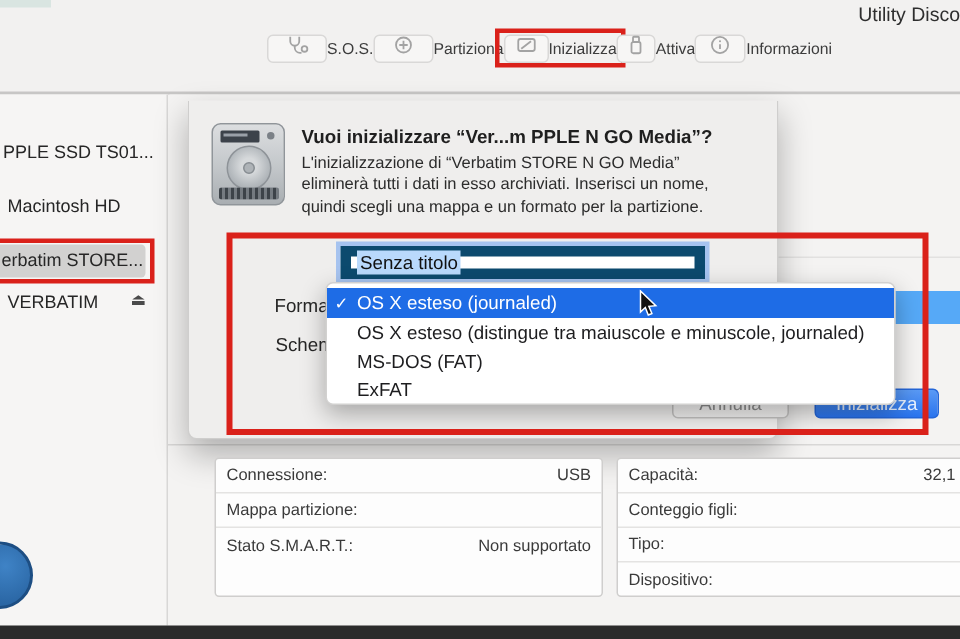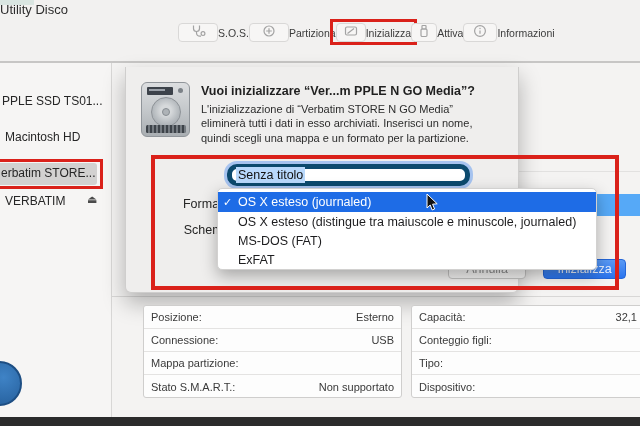--- a/index.html
+++ b/index.html
@@ -4,21 +4,21 @@
 <style>
   html,body{margin:0;padding:0;background:#ffffff;}
   *{box-sizing:border-box;}
   #screen{
     position:relative;width:640px;height:426px;overflow:hidden;
     font-family:"Liberation Sans","DejaVu Sans",sans-serif;
     background:#f4f3f2;-webkit-font-smoothing:antialiased;
   }
   
   .toolbar{position:absolute;left:0;top:0;width:640px;height:62px;background:#f2f1f0;}
-  .win-title{position:absolute;left:0;top:2px;width:640px;text-align:left;
+  .win-title{position:absolute;left:0;top:2px;width:640px;text-align:right;
     font-size:13px;color:#2e2e2e;}
   .tb-group{position:absolute;left:178px;top:23px;width:284px;height:38px;
     display:flex;justify-content:space-between;align-items:flex-start;}
   .tb-item{position:relative;display:flex;flex-direction:row;align-items:center;}
   .tb-chip{height:19px;border:1px solid #d9d8d7;border-radius:4px;background:#f7f6f5;
     display:flex;align-items:center;justify-content:center;margin-bottom:1px;}
   .tb-chip svg{stroke:#a3a3a3;fill:none;stroke-width:1.2;}
   .tb-label{font-size:10.5px;color:#3c3c3c;white-space:nowrap;}
   .w40{width:40px}.w34{width:34px}.w30{width:30px}.w26{width:26px}
   .anno-frame{position:absolute;left:-6px;right:-6px;top:-4px;bottom:-2px;
@@ -57,21 +57,21 @@
   .disk-platter{position:absolute;left:9px;top:14px;width:30px;height:30px;border-radius:50%;
     background:radial-gradient(circle at 50% 45%,#d6d9db 25%,#b6bbbf 60%,#969ca1 100%);
     border:1px solid #8e9398;}
   .disk-hub{position:absolute;left:10px;top:10px;width:8px;height:8px;border-radius:50%;
     background:#aeb3b7;border:1px solid #878d92;}
   .disk-conn{position:absolute;left:4px;bottom:3px;width:40px;height:8px;background:#5a6066;
     border-radius:1.5px;background-image:repeating-linear-gradient(90deg,#3d4349 0 2px,#747a80 2px 4px);}
   
   .fld-label{position:absolute;font-size:12.5px;color:#262626;text-align:right;white-space:nowrap;}
   .name-field{position:absolute;left:227px;top:164px;width:243px;height:22px;background:#ffffff;
-    border:5px solid #0c4a6e;border-radius:10px;
+    border:7px solid #0c4a6e;border-radius:0;
     box-shadow:0 0 0 3px rgba(106,160,240,.55);display:flex;align-items:center;z-index:45;}
   .name-sel{margin-left:4px;background:#b9d9fc;font-size:12.5px;color:#111;padding:1px 2px;}
   
   .btn{position:absolute;top:259px;height:20px;border-radius:4px;font-size:12.5px;
     display:flex;align-items:center;justify-content:center;z-index:45;}
   .btn-cancel{left:322px;width:78px;background:linear-gradient(#ffffff,#f1f0ef);
     border:1px solid #c3c2c1;color:#8d8d8d;}
   .btn-confirm{left:417px;width:83px;background:linear-gradient(#5a9af5,#2a74ee);
     border:1px solid #2466d8;color:#e8f1ff;}
   
@@ -239,24 +239,20 @@
   <div class="redbox-form"></div>
 
   <div class="cursor">
     <svg width="13" height="19" viewBox="0 0 13 19">
         <path d="M1 1l0 14 3.2-3 2 5 2.4-1-2-4.8 4.6-.4z" fill="#111" stroke="#fff" stroke-width="1"></path>
       </svg>
   </div>
 
   <div class="info-table info-left">
     <div class="info-row">
-      <span class="i-lbl">Posizione:</span>
-      <span class="i-val">Esterno</span>
-    </div>
-    <div class="info-row">
       <span class="i-lbl">Connessione:</span>
       <span class="i-val">USB</span>
     </div>
     <div class="info-row">
       <span class="i-lbl">Mappa partizione:</span>
     </div>
     <div class="info-row">
       <span class="i-lbl">Stato S.M.A.R.T.:</span>
       <span class="i-val">Non supportato</span>
     </div>

